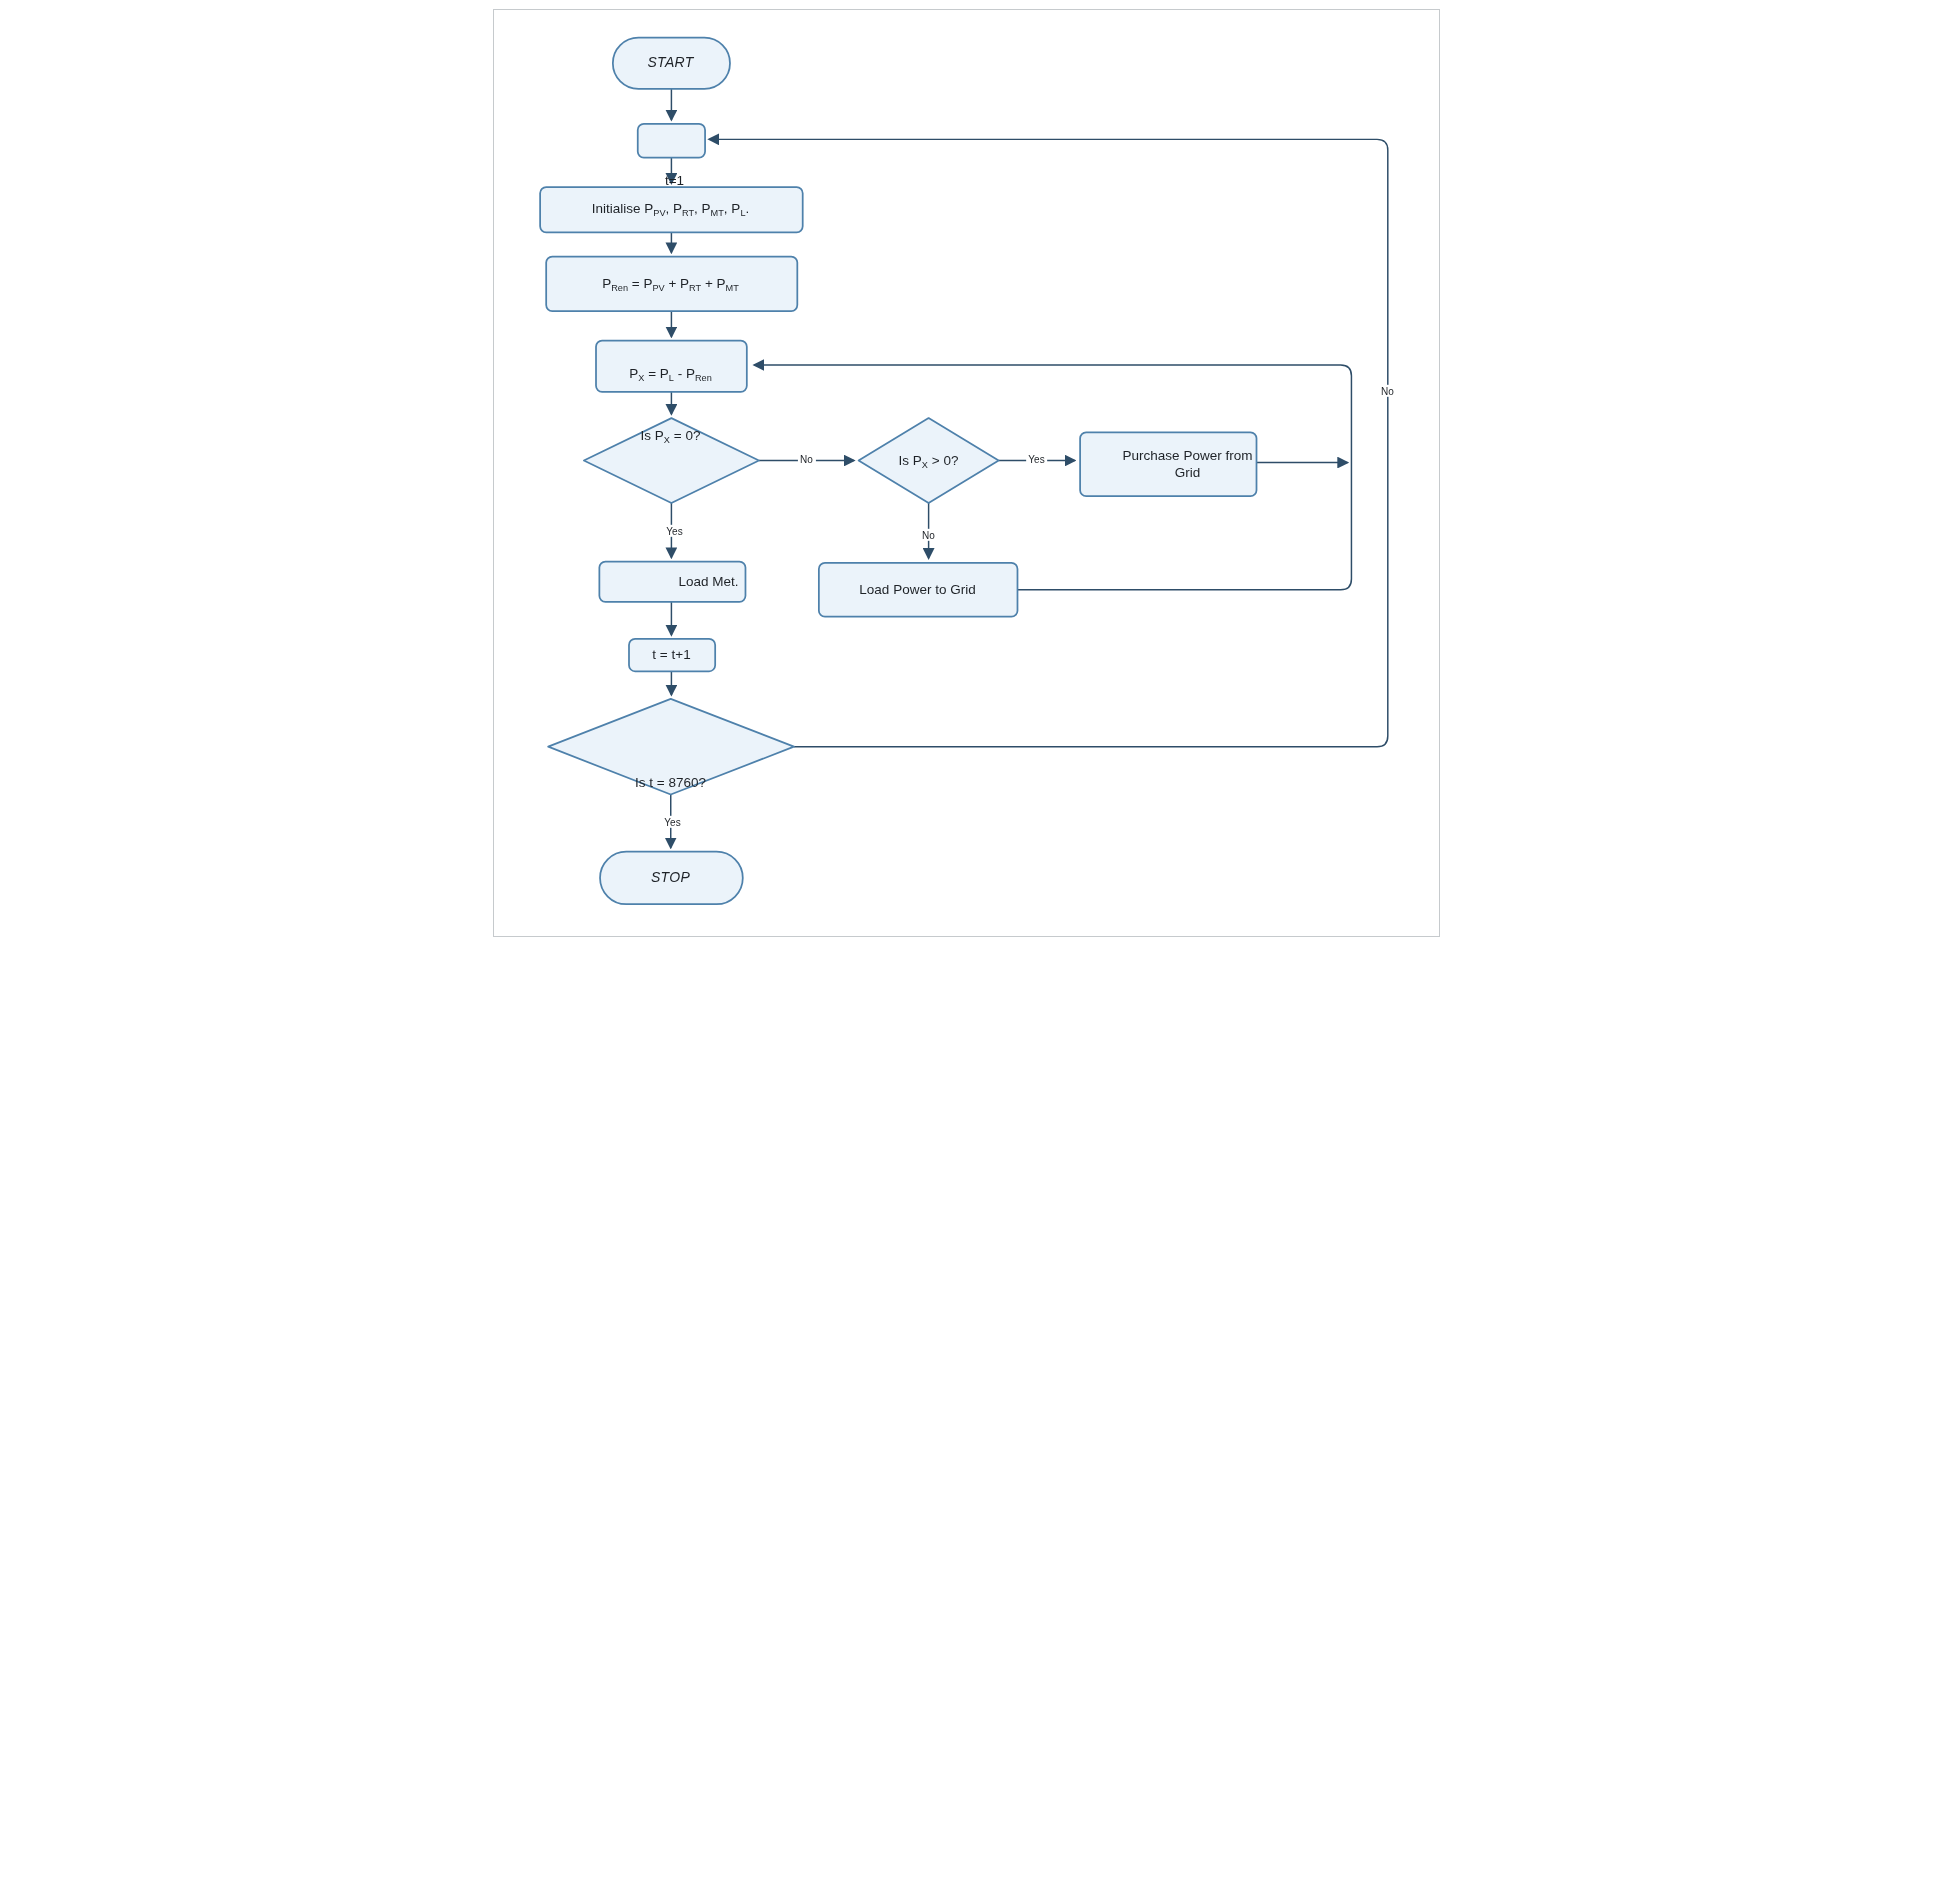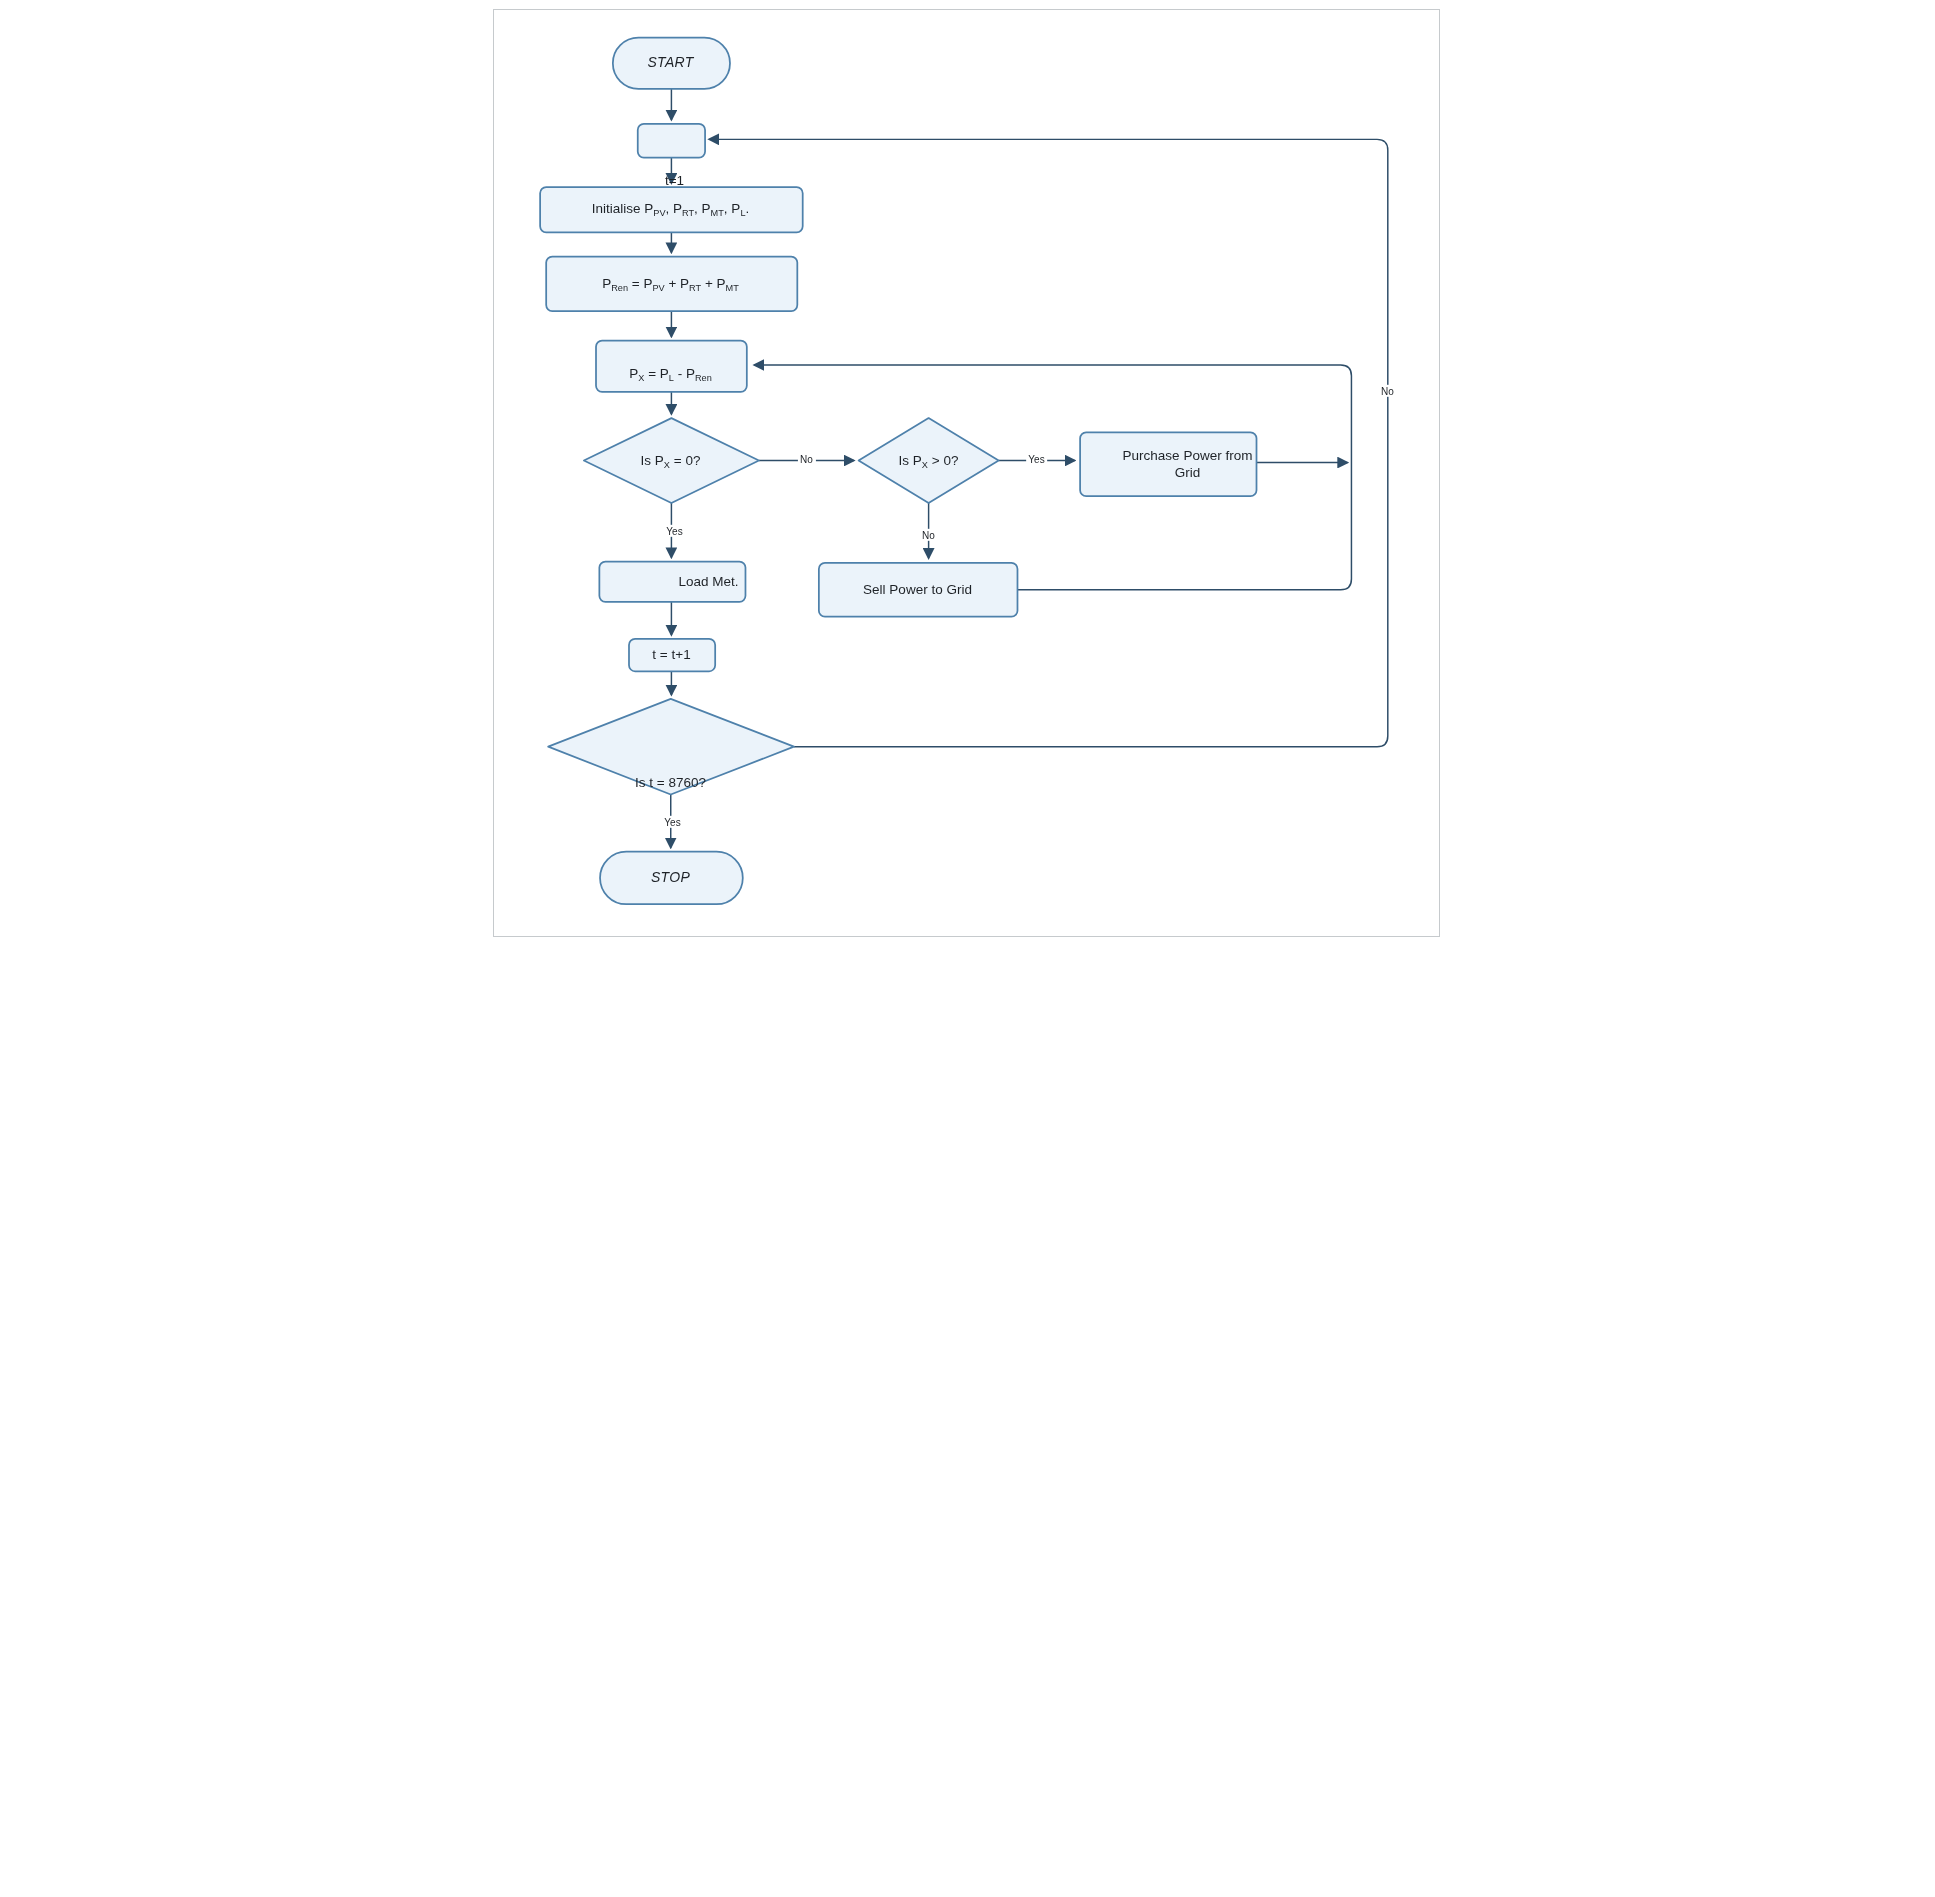--- a/index.html
+++ b/index.html
@@ -119,24 +119,24 @@
       <polygon class="node-shape diamond" points="277,1038 460,1109 277,1180 95,1109"></polygon>
       <rect class="node-shape" x="172" y="1265" width="212" height="78" rx="39"></rect>
     </g>
   </svg>
 
   <div class="label terminator-label" style="left:187px; top:63px;">START</div>
   <div class="label" style="left:191px; top:141px;margin-top:40px;">t=1</div>
   <div class="label" style="left:187px; top:209px;"><span>Initialise P</span><sub>PV</sub><span>, P</span><sub>RT</sub><span>, P</span><sub>MT</sub><span>, P</span><sub>L</sub><span>.</span></div>
   <div class="label" style="left:187px; top:284px;"><span>P</span><sub>Ren</sub><span> = P</span><sub>PV</sub><span> + P</span><sub>RT</sub><span> + P</span><sub>MT</sub></div>
   <div class="label" style="left:187px; top:374px;"><span>P</span><sub>X</sub><span> = P</span><sub>L</sub><span> - P</span><sub>Ren</sub></div>
-  <div class="label" style="left:187px; top:461px;"><span>Is P</span><sub>X</sub><span> = 0?</span></div>
+  <div class="label" style="left:187px; top:436px;"><span>Is P</span><sub>X</sub><span> = 0?</span></div>
   <div class="label" style="left:445px; top:461px;"><span>Is P</span><sub>X</sub><span> &gt; 0?</span></div>
   <div class="label wrap" style="left:704px; top:465px;">Purchase Power from Grid</div>
-  <div class="label" style="left:434px; top:590px;">Sell Power to Grid</div>
+  <div class="label" style="left:434px; top:590px;">Load Power to Grid</div>
   <div class="label" style="left:189px; top:582px;margin-left:36px;">Load Met.</div>
   <div class="label" style="left:188px; top:655px;">t = t+1</div>
   <div class="label" style="left:187px; top:747px;margin-top:36px;">Is t = 8760?</div>
   <div class="label terminator-label" style="left:187px; top:878px;">STOP</div>
 
   <div class="edge-label" style="left:323px;  top:459px;">No</div>
   <div class="edge-label" style="left:191px;  top:531px;">Yes</div>
   <div class="edge-label" style="left:553px;  top:459px;">Yes</div>
   <div class="edge-label" style="left:445px;  top:535px;">No</div>
   <div class="edge-label" style="left:189px;  top:822px;">Yes</div>

